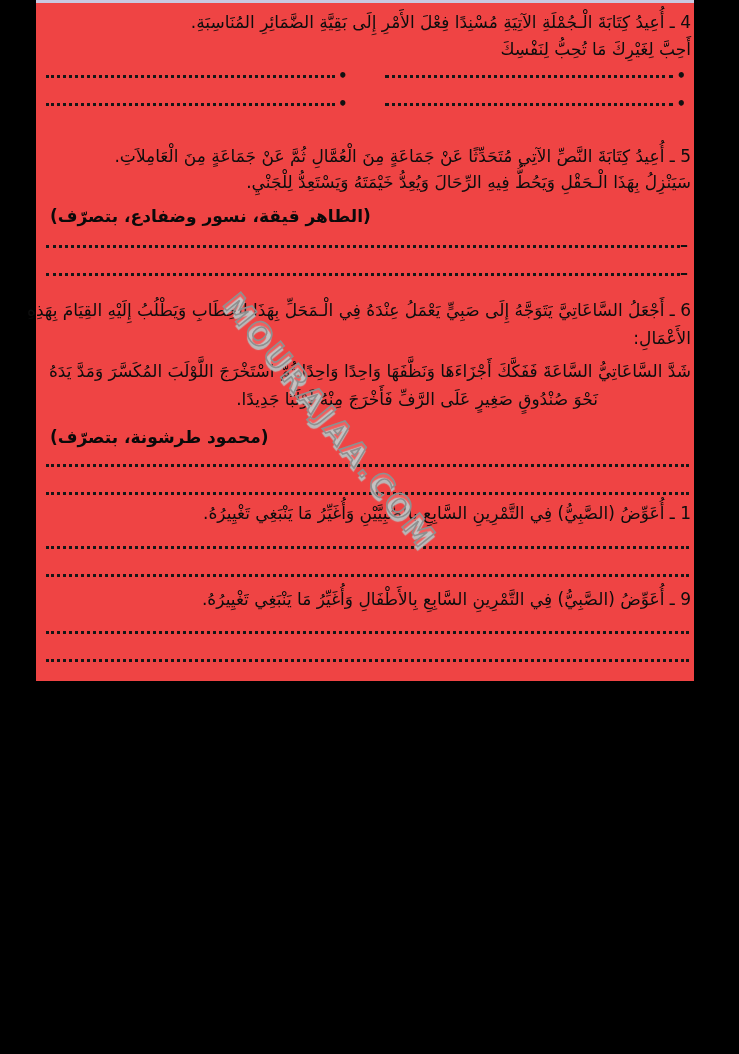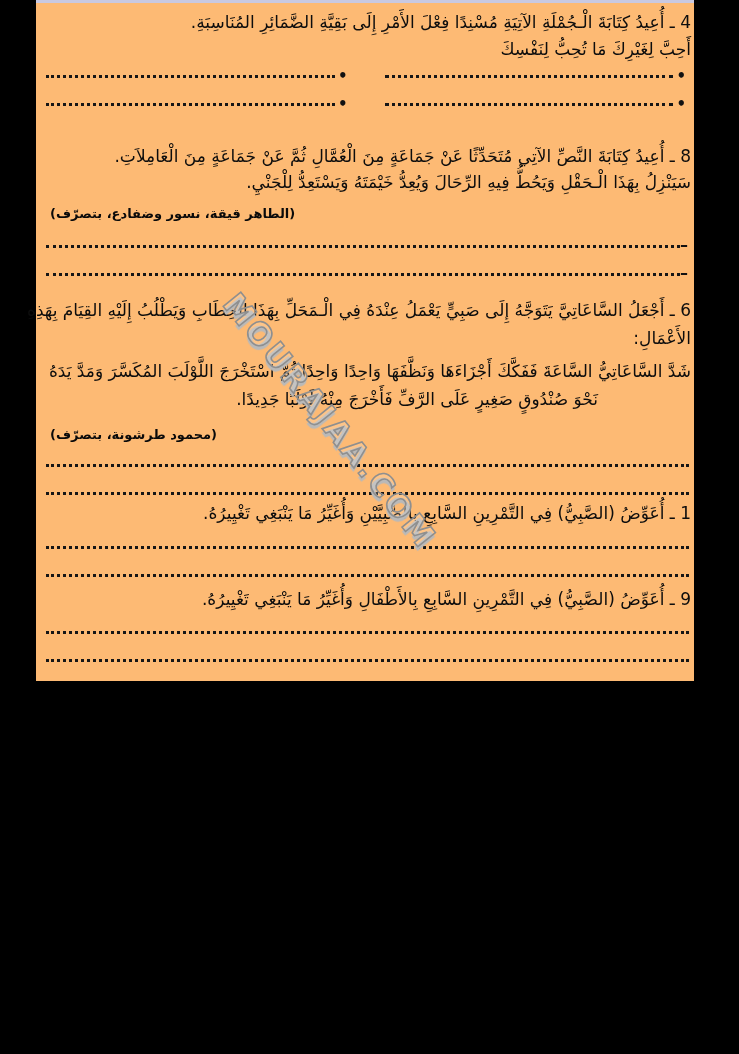--- a/index.html
+++ b/index.html
@@ -6,35 +6,35 @@
   body {
     width:739px; height:1054px;
     background:#000;
     position:relative;
     overflow:hidden;
     font-family:"DejaVu Sans", sans-serif;
   }
   #sheet {
     position:absolute; left:36px; top:0;
     width:658px; height:681px;
-    background:#fdba74;
+    background:#ef4444;
     border-top:3px solid #c9c9e1;
     box-sizing:border-box;
     direction:rtl;
   }
   .line {
     position:absolute; right:3px; left:8px;
     text-align:right; white-space:nowrap;
     font-size:17px; line-height:26px; color:#0d0d0d;
   }
   .line.indent { right:96px; }
   .source {
     position:absolute; left:14px;
     direction:rtl; white-space:nowrap;
-    font-weight:bold; font-size:13px; color:#0a0a0a;
+    font-weight:bold; font-size:17px; color:#0a0a0a;
   }
   .ans-row {
     position:absolute; right:5px; left:10px; height:18px;
     display:flex; direction:rtl; align-items:flex-end;
   }
   .dots {
     flex:1; height:0;
     border-bottom:3px dotted #161616;
     margin-bottom:2px;
   }
@@ -74,21 +74,21 @@
     <div class="dots"></div>
   </div>
   <div class="ans-row" style="top:87px">
     <span class="bullet">•</span>
     <div class="dots"></div>
     <div class="colgap"></div>
     <span class="bullet">•</span>
     <div class="dots"></div>
   </div>
 
-  <div class="line" style="top:140px">8 ـ أُعِيدُ كِتَابَةَ النَّصِّ الآتِي مُتَحَدِّثًا عَنْ جَمَاعَةٍ مِنَ الْعُمَّالِ ثُمَّ عَنْ جَمَاعَةٍ مِنَ الْعَامِلاَتِ.</div>
+  <div class="line" style="top:140px">5 ـ أُعِيدُ كِتَابَةَ النَّصِّ الآتِي مُتَحَدِّثًا عَنْ جَمَاعَةٍ مِنَ الْعُمَّالِ ثُمَّ عَنْ جَمَاعَةٍ مِنَ الْعَامِلاَتِ.</div>
   <div class="line" style="top:166px">سَيَنْزِلُ بِهَذَا الْـحَقْلِ وَيَحُطُّ فِيهِ الرِّحَالَ وَيُعِدُّ خَيْمَتَهُ وَيَسْتَعِدُّ لِلْجَنْيِ.</div>
   <div class="source" style="top:203px">(الطاهر قيقة، نسور وضفادع، بتصرّف)</div>
 
   <div class="ans-row" style="top:229px">
     <span class="dash">–</span>
     <div class="dots"></div>
   </div>
   <div class="ans-row" style="top:257px">
     <span class="dash">–</span>
     <div class="dots"></div>

